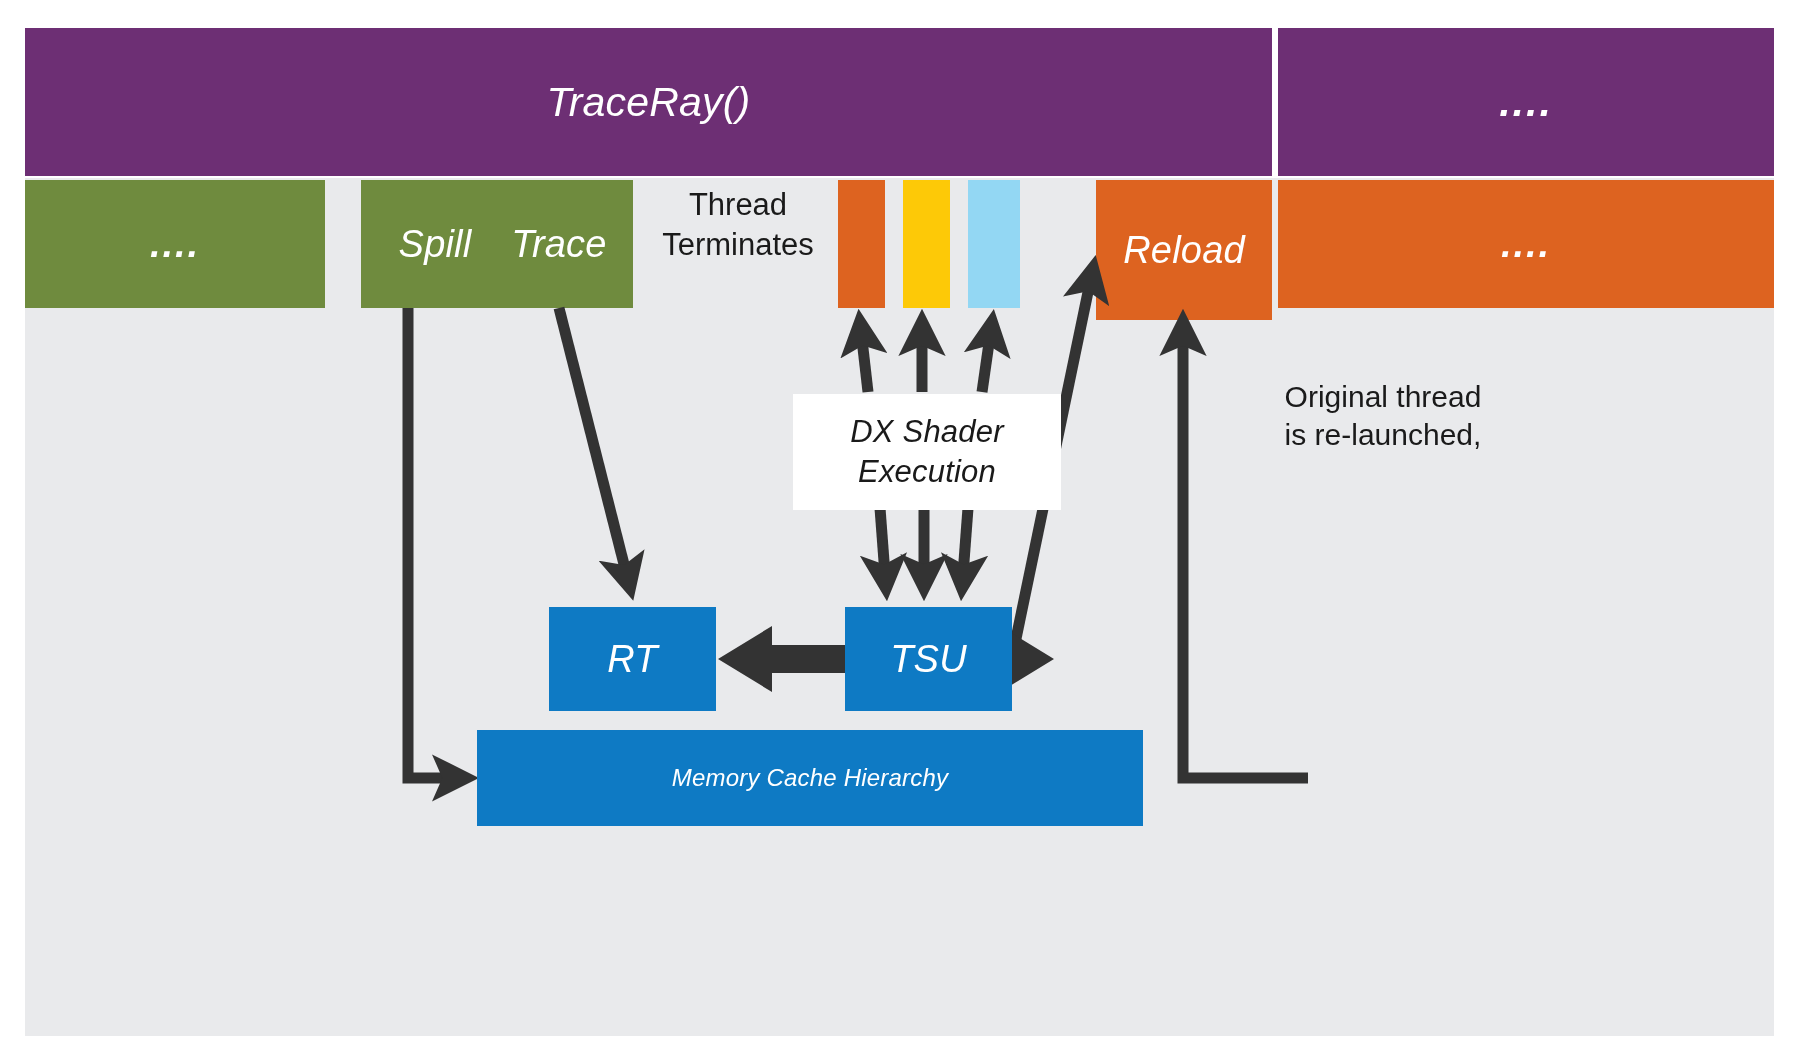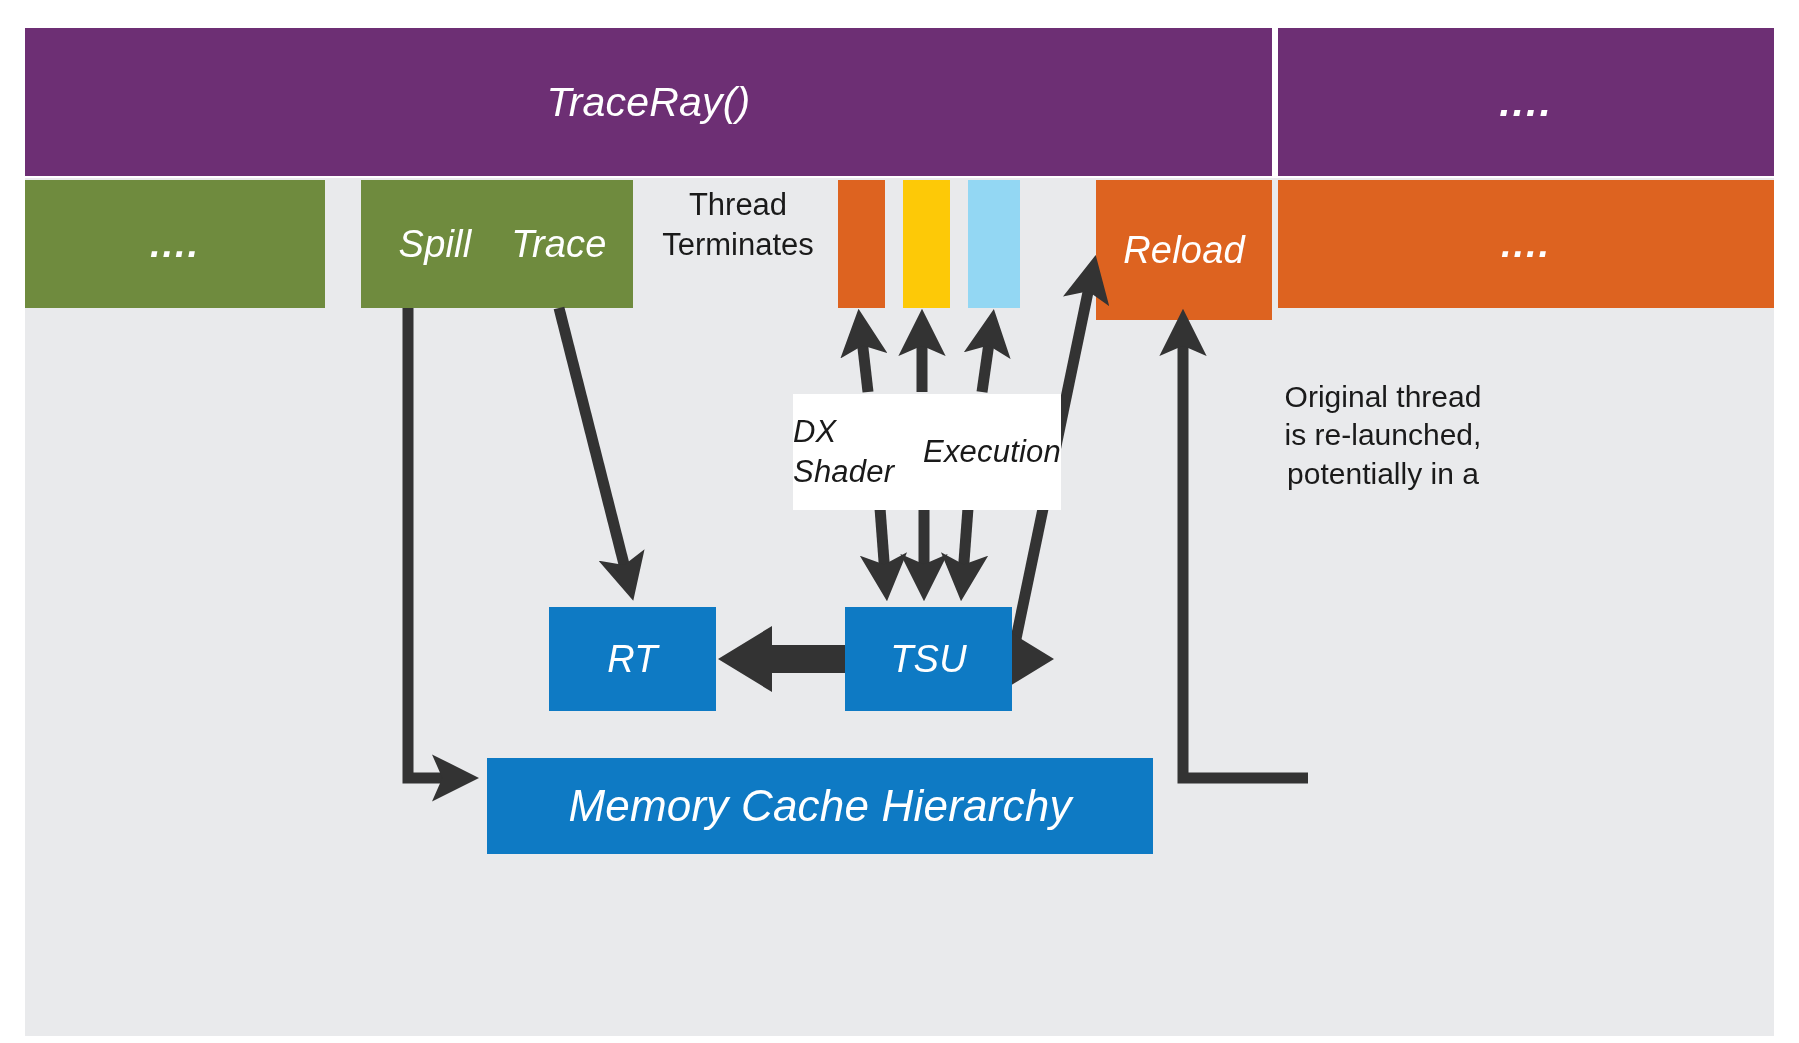--- a/index.html
+++ b/index.html
@@ -94,21 +94,20 @@
   </div>
 
   <div class="label-dark" style="left:638px; top:185px; width:200px; font-size:31px;">
     <div>Thread</div>
     <div>Terminates</div>
   </div>
 
   <div class="label-dark" style="left:1238px; top:378px; width:290px; font-size:30px;">
     <div>Original thread</div>
     <div>is re-launched,</div>
-    <div>potentially in a</div>
   </div>
 
   <svg class="overlay" viewBox="0 0 1799 1043">
     <defs>
       <marker id="ah" viewBox="0 0 10 10" refX="7.2" refY="5" markerWidth="4.3" markerHeight="4.3" orient="auto-start-reverse">
         <path d="M 0 0 L 10 5 L 0 10 L 2.2 5 z" fill="#333333"></path>
       </marker>
     </defs>
 
     <path d="M 408 308 L 408 778 L 466 778" stroke="#333333" stroke-width="11" fill="none" marker-end="url(#ah)"></path>
@@ -125,28 +124,28 @@
 
     <path d="M 1012 658 L 1093 268" stroke="#333333" stroke-width="11" fill="none" marker-end="url(#ah)"></path>
 
     <path d="M 1308 778 L 1183 778 L 1183 322" stroke="#333333" stroke-width="11" fill="none" marker-end="url(#ah)"></path>
 
     <g>
       <path d="M 718 659 L 772 626 L 772 645 L 1000 645 L 1000 626 L 1054 659 L 1000 692 L 1000 673 L 772 673 L 772 692 Z" fill="#333333"></path>
     </g>
   </svg>
 
-  <div class="box white" style="left:793px; top:394px; width:268px; height:116px; flex-direction:row; font-size:31px; line-height:1.3;">
+  <div class="box white" style="left:793px; top:394px; width:268px; height:116px; flex-direction:column; font-size:31px; line-height:1.3;">
     <span>DX Shader</span>
     <span>Execution</span>
   </div>
 
   <div class="box blue" style="left:549px; top:607px; width:167px; height:104px; font-size:38px;">
     <span>RT</span>
   </div>
   <div class="box blue" style="left:845px; top:607px; width:167px; height:104px; font-size:38px;">
     <span>TSU</span>
   </div>
-  <div class="box blue" style="left:487px; top:730px; width:666px; height:96px; font-size:44px;margin-top:28px;">
+  <div class="box blue" style="left:477px; top:730px; width:666px; height:96px; font-size:24px;">
     <span>Memory Cache Hierarchy</span>
   </div>
 
 </div>
 
 </body></html>

